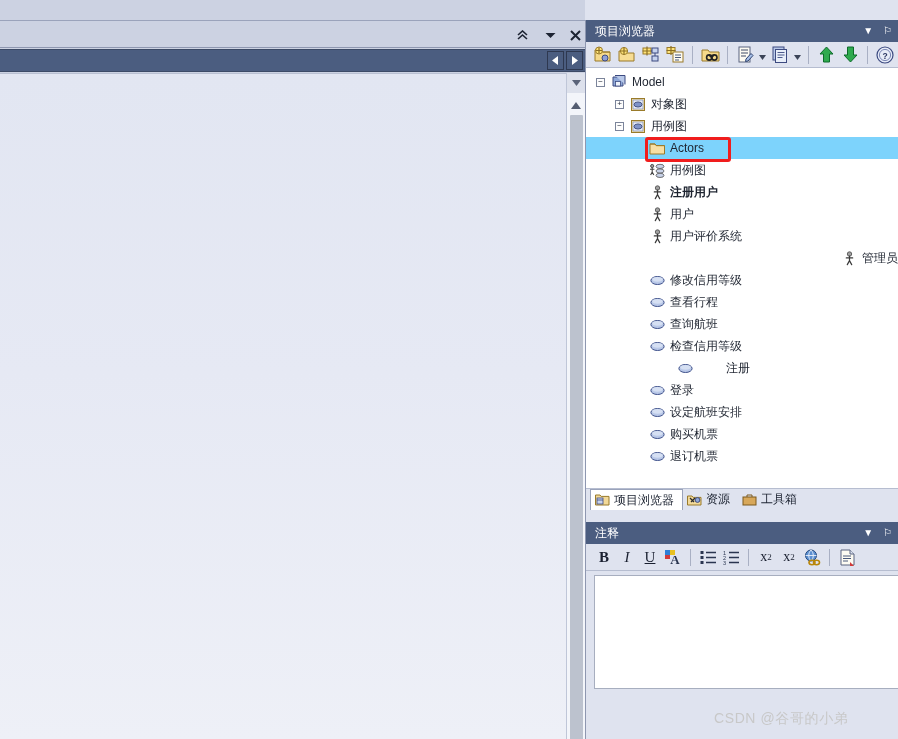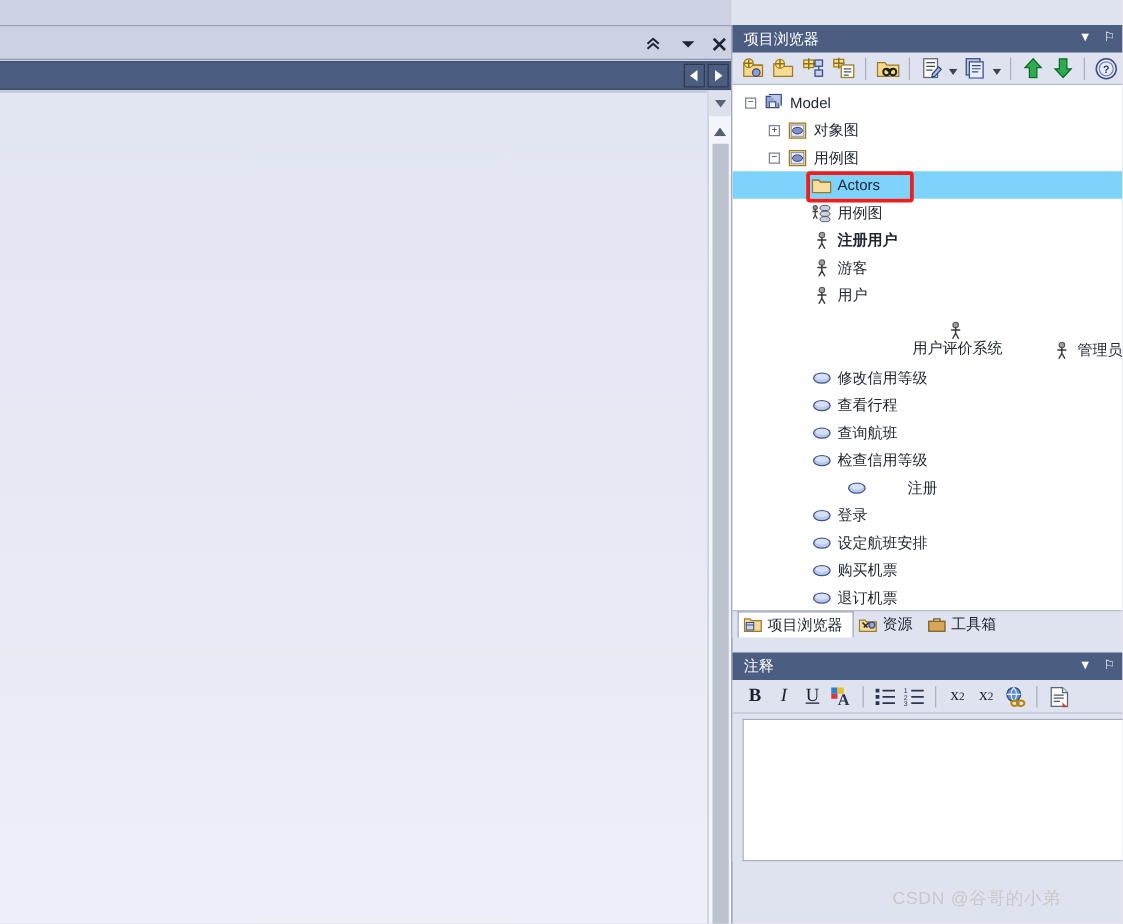--- a/index.html
+++ b/index.html
@@ -485,33 +485,23 @@
           <span class="tlabel">注册用户</span>
         </div>
         <div class="trow" style="padding-left: 48px;">
           <span class="expander blank"></span>
           <span class="ticon">
             <svg width="17" height="15" viewBox="0 0 17 15">
               <circle cx="8.5" cy="3" r="2.2" fill="#a0a0a0" stroke="#555" stroke-width="0.9"></circle>
               <path d="M8.5 5.2 L8.5 9.6 M5.3 6.9 L11.7 6.9 M8.5 9.6 L6.3 13.6 M8.5 9.6 L10.7 13.6" stroke="#3a3a3a" stroke-width="1.2" fill="none" stroke-linecap="round"></path>
             </svg>
           </span>
-          <span class="tlabel">游客</span>
-        </div>
-        <div class="trow" style="padding-left: 48px;">
-          <span class="expander blank"></span>
-          <span class="ticon">
-            <svg width="17" height="15" viewBox="0 0 17 15">
-              <circle cx="8.5" cy="3" r="2.2" fill="#a0a0a0" stroke="#555" stroke-width="0.9"></circle>
-              <path d="M8.5 5.2 L8.5 9.6 M5.3 6.9 L11.7 6.9 M8.5 9.6 L6.3 13.6 M8.5 9.6 L10.7 13.6" stroke="#3a3a3a" stroke-width="1.2" fill="none" stroke-linecap="round"></path>
-            </svg>
-          </span>
           <span class="tlabel">用户</span>
         </div>
-        <div class="trow" style="padding-left: 48px; flex-direction: column;">
+        <div class="trow" style="padding-left: 48px;">
           <span class="expander blank"></span>
           <span class="ticon">
             <svg width="17" height="15" viewBox="0 0 17 15">
               <circle cx="8.5" cy="3" r="2.2" fill="#a0a0a0" stroke="#555" stroke-width="0.9"></circle>
               <path d="M8.5 5.2 L8.5 9.6 M5.3 6.9 L11.7 6.9 M8.5 9.6 L6.3 13.6 M8.5 9.6 L10.7 13.6" stroke="#3a3a3a" stroke-width="1.2" fill="none" stroke-linecap="round"></path>
             </svg>
           </span>
           <span class="tlabel">用户评价系统</span>
         </div>
         <div class="trow" style="padding-left: 48px; justify-content: flex-end;">

